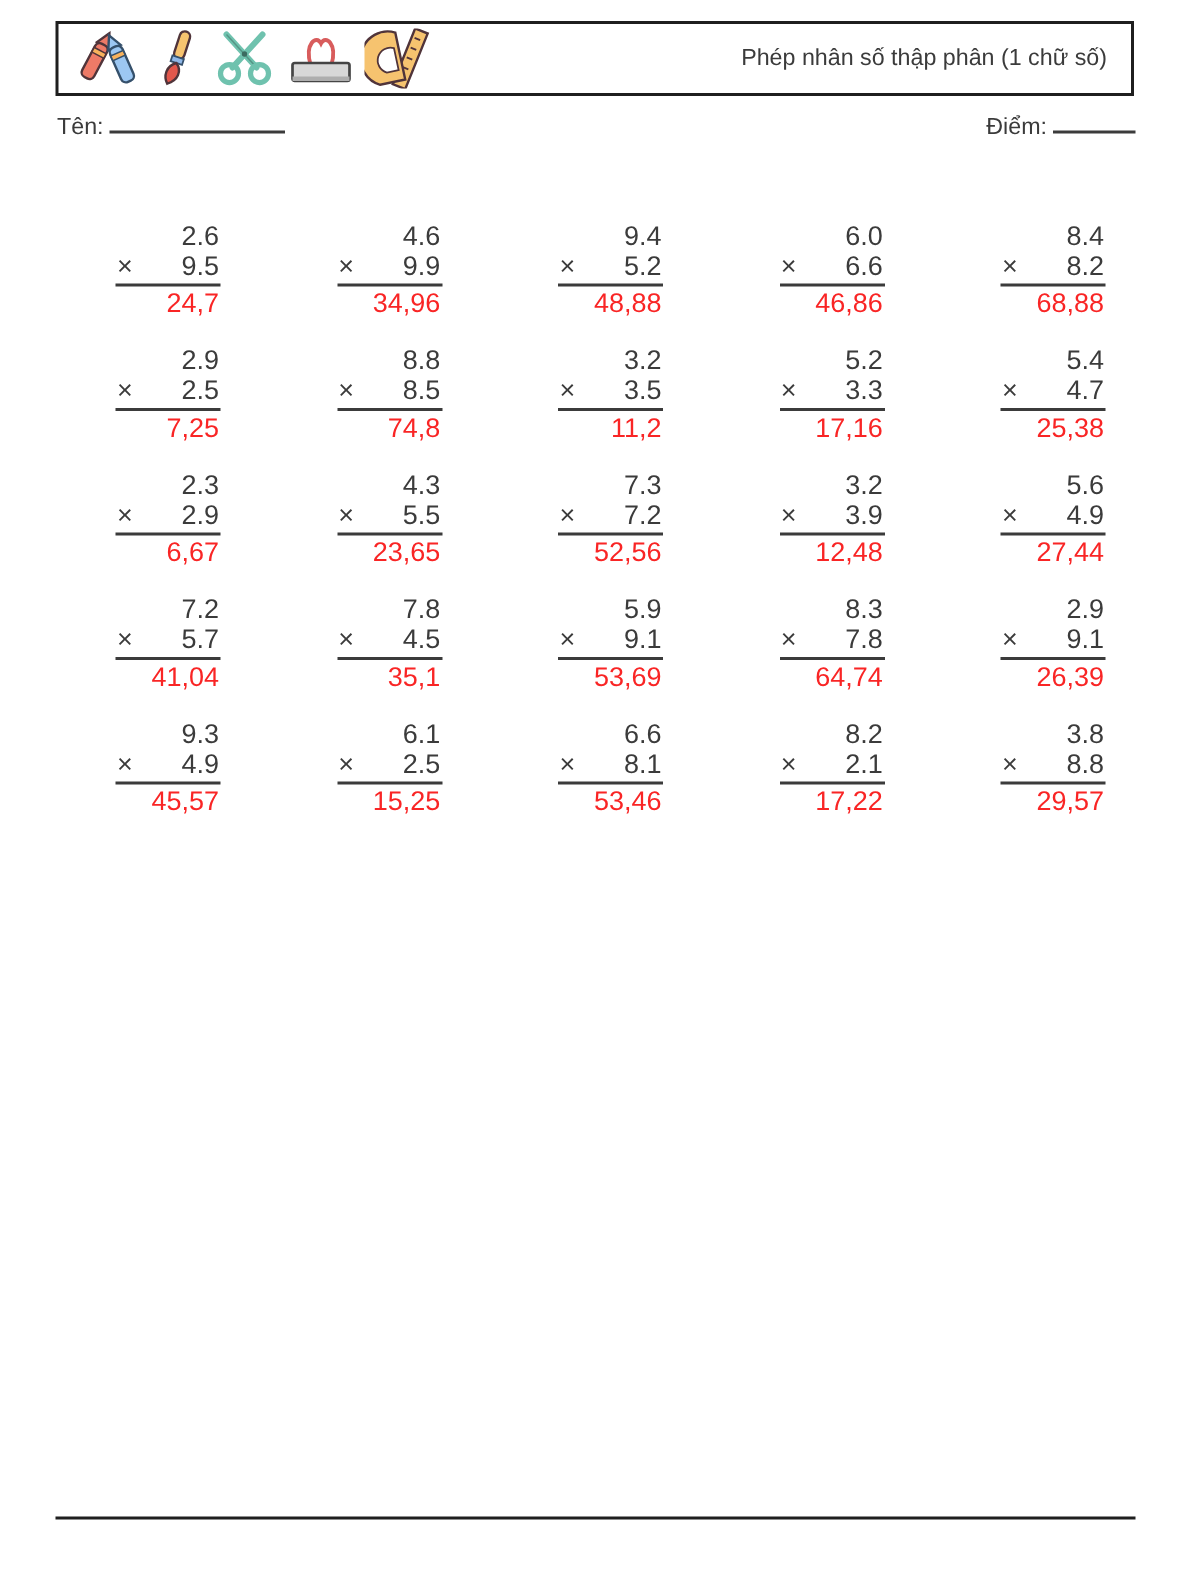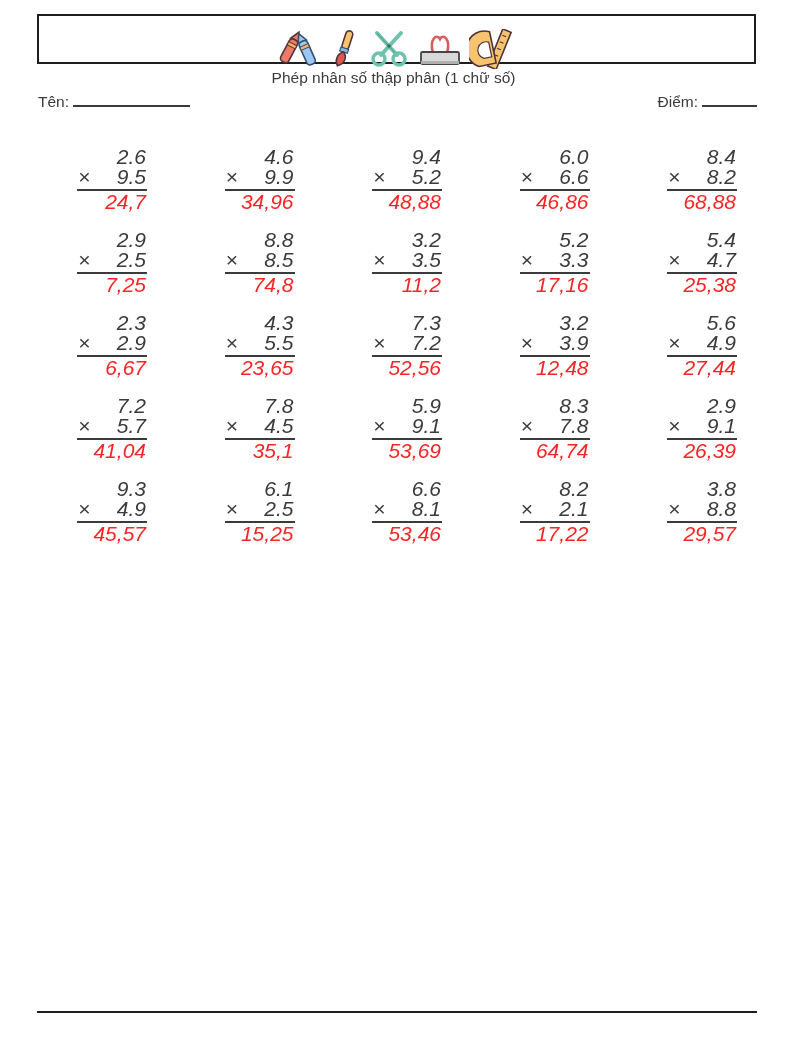--- a/index.html
+++ b/index.html
@@ -9,29 +9,28 @@
     background:#fff;
     font-family:"Liberation Sans", sans-serif;
     color:var(--ink,#3b3b3b);
     overflow:hidden;
   }
   
   .header-box{
     position:absolute;left:37px;top:14px;width:719px;height:50px;
     box-sizing:border-box;border:2px solid var(--border,#1f1f1f);
     display:flex;align-items:center;justify-content:space-between;
-    padding:13px 16px 0 10px;
-    flex-direction:column;
+    padding:0 16px 0 10px;
   }
   .icon-row{display:flex;align-items:center;gap:5px;}
   .icon-row svg{display:block;}
   .page-title{font-size:15.5px;color:var(--ink,#3b3b3b);}
   
   .fields-row{
-    position:absolute;left:38px;top:90px;width:719px;
+    position:absolute;left:38px;top:72px;width:719px;
     display:flex;justify-content:space-between;align-items:flex-end;
     font-size:15.5px;
   }
   .field{white-space:nowrap;}
   .right-fields{display:flex;gap:16px;}
   .blank{
     display:inline-block;height:15px;
     border-bottom:2px solid var(--ink,#3b3b3b);
     margin-left:4px;
   }
@@ -39,21 +38,21 @@
   .blank-date{width:118px;}
   .blank-score{width:55px;}
   
   .problems-grid{
     position:absolute;left:77px;top:147px;
     display:grid;
     grid-template-columns:repeat(5,70px);
     column-gap:77.5px;
     row-gap:18px;
   }
-  .problem{font-size:21px;line-height:20px;font-style:italic;}
+  .problem{font-size:18px;line-height:20px;}
   .p-top{text-align:right;padding-right:1px;}
   .p-row2{
     display:flex;justify-content:space-between;
     padding:0 1px 2px 0;
     border-bottom:2px solid var(--ink,#3b3b3b);
   }
   .p-sign{padding-left:1px;}
   .p-ans{
     text-align:right;padding-top:1px;padding-right:1px;
     color:var(--answer,#f92525);

